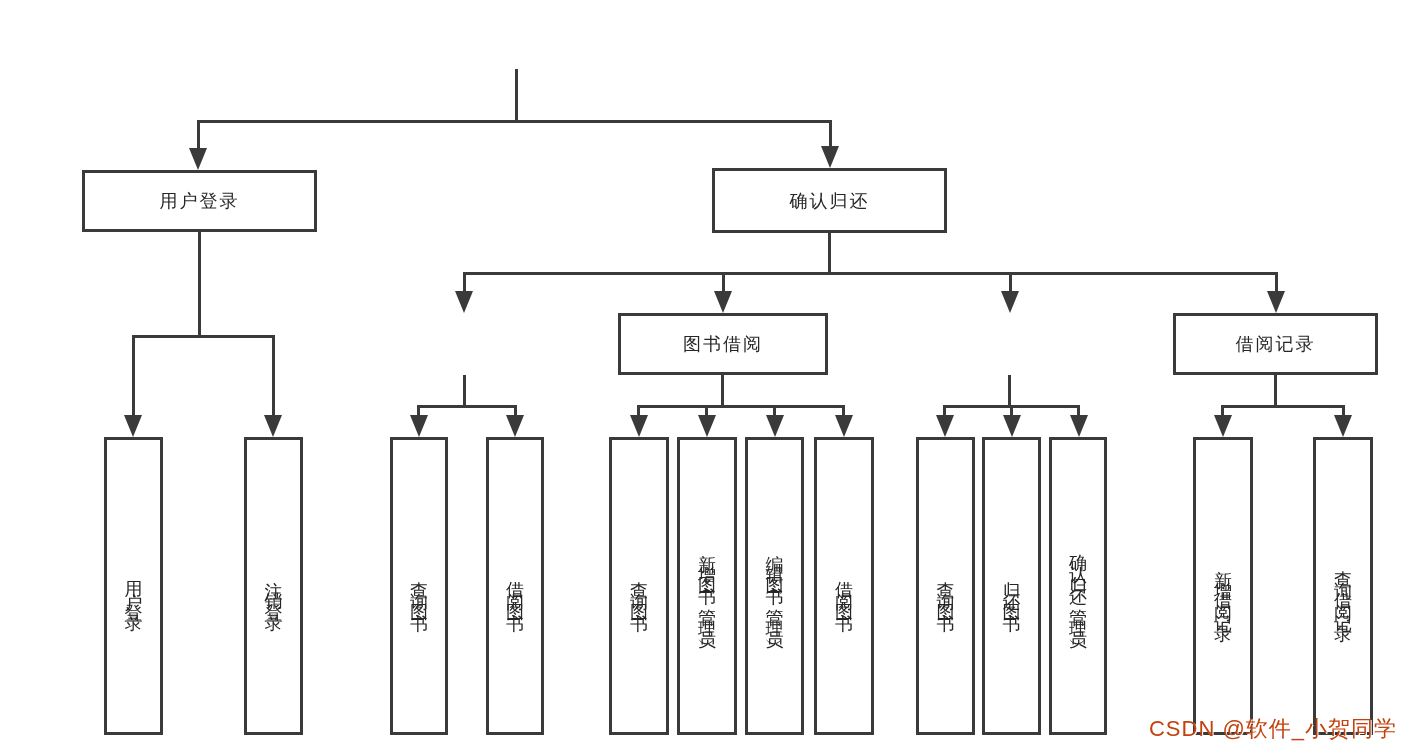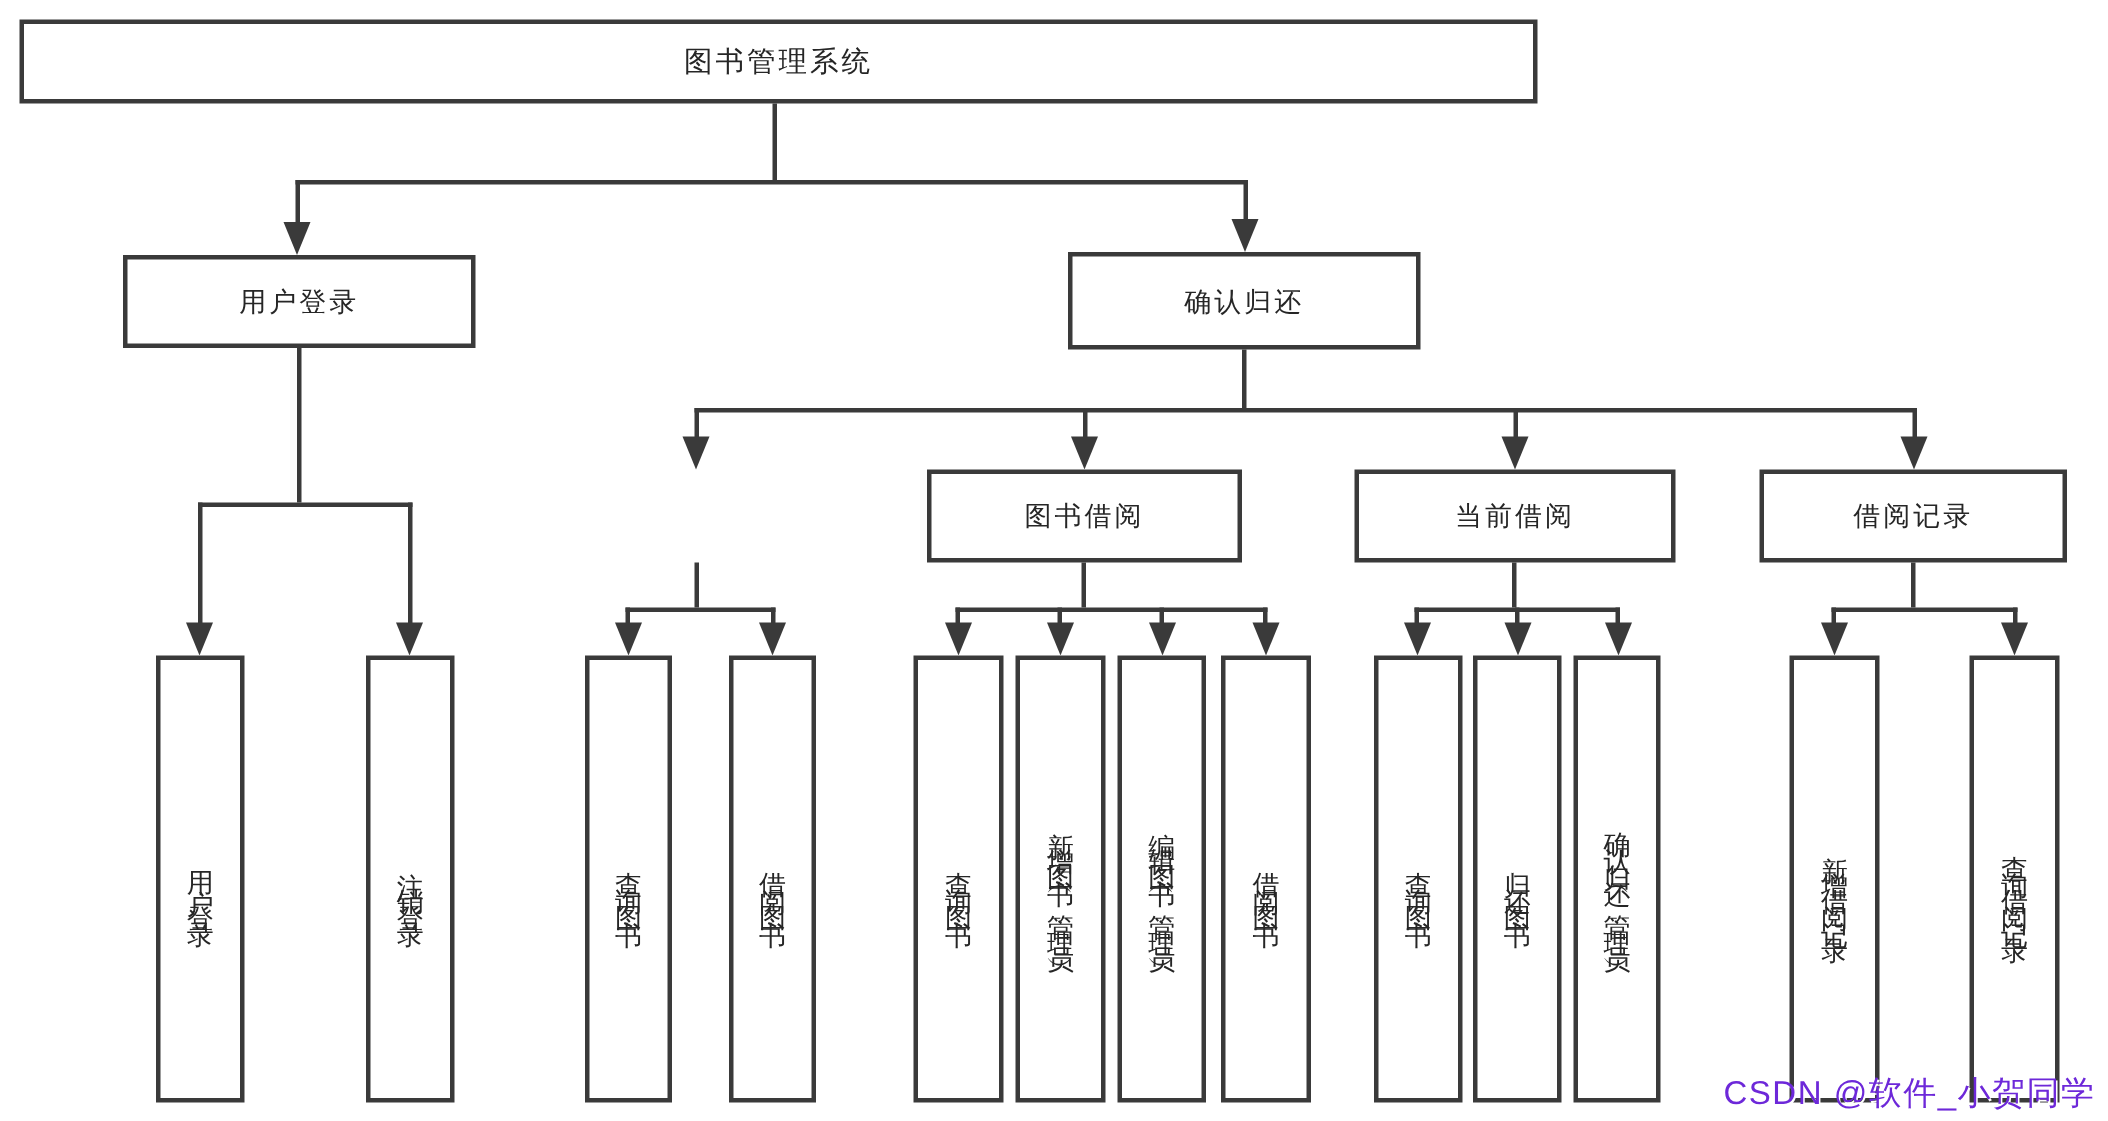--- a/index.html
+++ b/index.html
@@ -40,31 +40,30 @@
     width: 0; height: 0;
     border-left: 9px solid transparent;
     border-right: 9px solid transparent;
     border-top: 22px solid #3a3a3a;
   }
   #watermark {
     position: absolute;
     right: 8px;
     bottom: 3px;
     font-size: 22px;
-    color: #6d28d9;
+    color: #c2410c;
     letter-spacing: 1px;
     text-shadow: 1px 1px 0 #ffffff;
   }
 </style>
 </head>
 <body>
 
 <div id="stage">
 
-  <div class="box root" style="left:13px; top:13px; width:1012px; height:56px;">图书管理系统</div>
 
   <div class="vline" style="left:515px; top:69px; width:3px; height:51px;"></div>
   <div class="hline" style="left:197px; top:120px; width:635px; height:3px;"></div>
   <div class="vline" style="left:197px; top:120px; width:3px; height:30px;"></div>
   <div class="arrowhead" style="left:189px; top:148px;"></div>
   <div class="vline" style="left:829px; top:120px; width:3px; height:28px;"></div>
   <div class="arrowhead" style="left:821px; top:146px;"></div>
 
   <div class="box" style="left:82px; top:170px; width:235px; height:62px;">用户登录</div>
   <div class="box" style="left:712px; top:168px; width:235px; height:65px;">确认归还</div>
@@ -81,21 +80,20 @@
   <div class="vline" style="left:463px; top:272px; width:3px; height:21px;"></div>
   <div class="arrowhead" style="left:455px; top:291px;"></div>
   <div class="vline" style="left:722px; top:272px; width:3px; height:21px;"></div>
   <div class="arrowhead" style="left:714px; top:291px;"></div>
   <div class="vline" style="left:1009px; top:272px; width:3px; height:21px;"></div>
   <div class="arrowhead" style="left:1001px; top:291px;"></div>
   <div class="vline" style="left:1275px; top:272px; width:3px; height:21px;"></div>
   <div class="arrowhead" style="left:1267px; top:291px;"></div>
 
   <div class="box" style="left:618px; top:313px; width:210px; height:62px;text-align:center;">图书借阅</div>
-  <div class="box" style="left:903px; top:313px; width:214px; height:62px;">当前借阅</div>
   <div class="box" style="left:1173px; top:313px; width:205px; height:62px;">借阅记录</div>
 
   <div class="vline" style="left:463px; top:375px; width:3px; height:30px;"></div>
   <div class="hline" style="left:417px; top:405px; width:100px; height:3px;"></div>
   <div class="vline" style="left:417px; top:405px; width:3px; height:12px;"></div>
   <div class="arrowhead" style="left:410px; top:415px;"></div>
   <div class="vline" style="left:514px; top:405px; width:3px; height:12px;"></div>
   <div class="arrowhead" style="left:506px; top:415px;"></div>
 
   <div class="vline" style="left:721px; top:375px; width:3px; height:30px;"></div>

